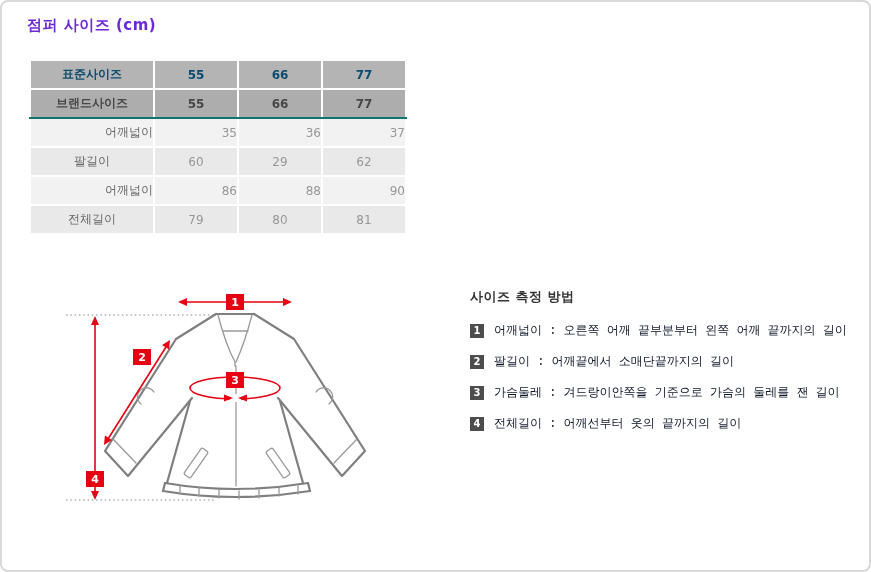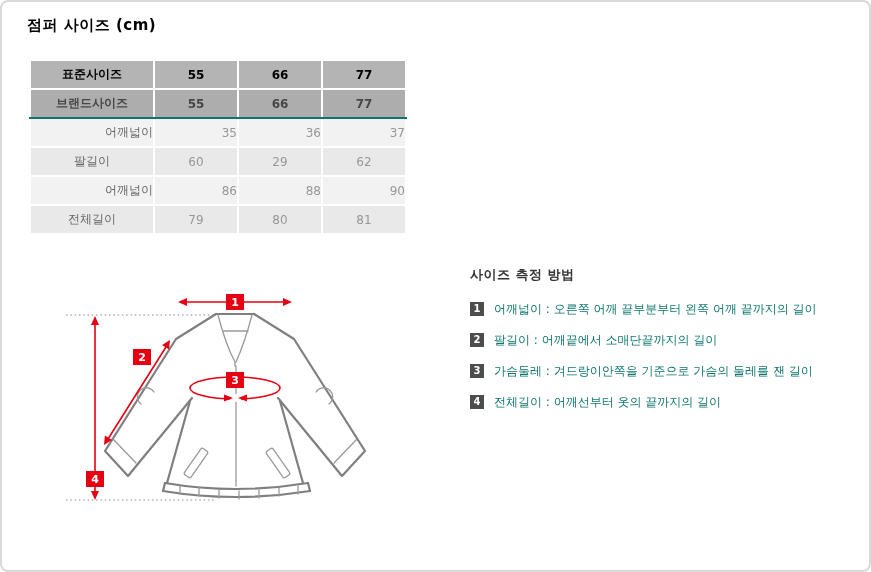--- a/index.html
+++ b/index.html
@@ -3,51 +3,51 @@
 <meta charset="utf-8">
 <style>
   html,body{margin:0;padding:0;background:#fff;}
   body{font-family:"DejaVu Sans","Liberation Sans",sans-serif;}
   .page{
     position:relative;width:867px;height:568px;background:#fff;
     border:2px solid #d9d9d9;border-radius:8px;overflow:hidden;
   }
   .page-title{
     position:absolute;left:25px;top:14px;
-    font-size:15px;font-weight:bold;color:#000000;letter-spacing:0.5px;
+    font-size:15px;font-weight:bold;color:#6d28d9;letter-spacing:0.5px;
   }
   
   table.size-table{
     position:absolute;left:27px;top:57px;
     border-collapse:collapse;table-layout:fixed;
     font-size:12px;
   }
   .size-table td{
     height:27px;text-align:center;vertical-align:middle;
     border:2px solid #fff;padding:0;
   }
   .size-table .col-label{width:122px;}
   .size-table .col-val{width:82px;}
-  .size-table tr.hrow1 td{background:#b4b4b4;color:#000000;font-weight:bold;}
+  .size-table tr.hrow1 td{background:#b4b4b4;color:#0c4a6e;font-weight:bold;}
   .size-table tr.hrow2 td{background:#adadad;color:#474747;font-weight:bold;border-bottom:2px solid #0f766e;}
   .size-table tr.brow-odd td{background:#f2f2f2;text-align:right;}
   .size-table tr.brow-even td{background:#e9e9e9;}
   .size-table tr.brow-odd td.lbl,.size-table tr.brow-even td.lbl{color:#666;}
   .size-table tr.brow-odd td.val,.size-table tr.brow-even td.val{color:#979797;}
   
   .diagram{position:absolute;left:55px;top:278px;}
   
-  .legend{position:absolute;left:468px;top:264px;width:392px;}
+  .legend{position:absolute;left:468px;top:286px;width:392px;}
   .legend-title{font-size:13px;font-weight:bold;color:#333;margin-bottom:17px;letter-spacing:0.5px;}
   .legend-item{display:flex;align-items:flex-start;margin-bottom:15px;}
   .legend-badge{
     flex:0 0 auto;width:14px;height:14px;background:#4d4d4d;color:#fff;
     font-size:10px;font-weight:bold;text-align:center;line-height:14px;margin-right:10px;margin-top:1px;
   }
-  .legend-text{font-size:12px;color:#0f766e;line-height:16px;}
+  .legend-text{font-size:12px;color:#0f172a;line-height:16px;font-family:Liberation Mono, monospace;}
 </style>
 </head>
 <body>
 
 <div class="page">
 
   <div class="page-title">점퍼 사이즈 (cm)</div>
 
   <table class="size-table">
     <tbody>

